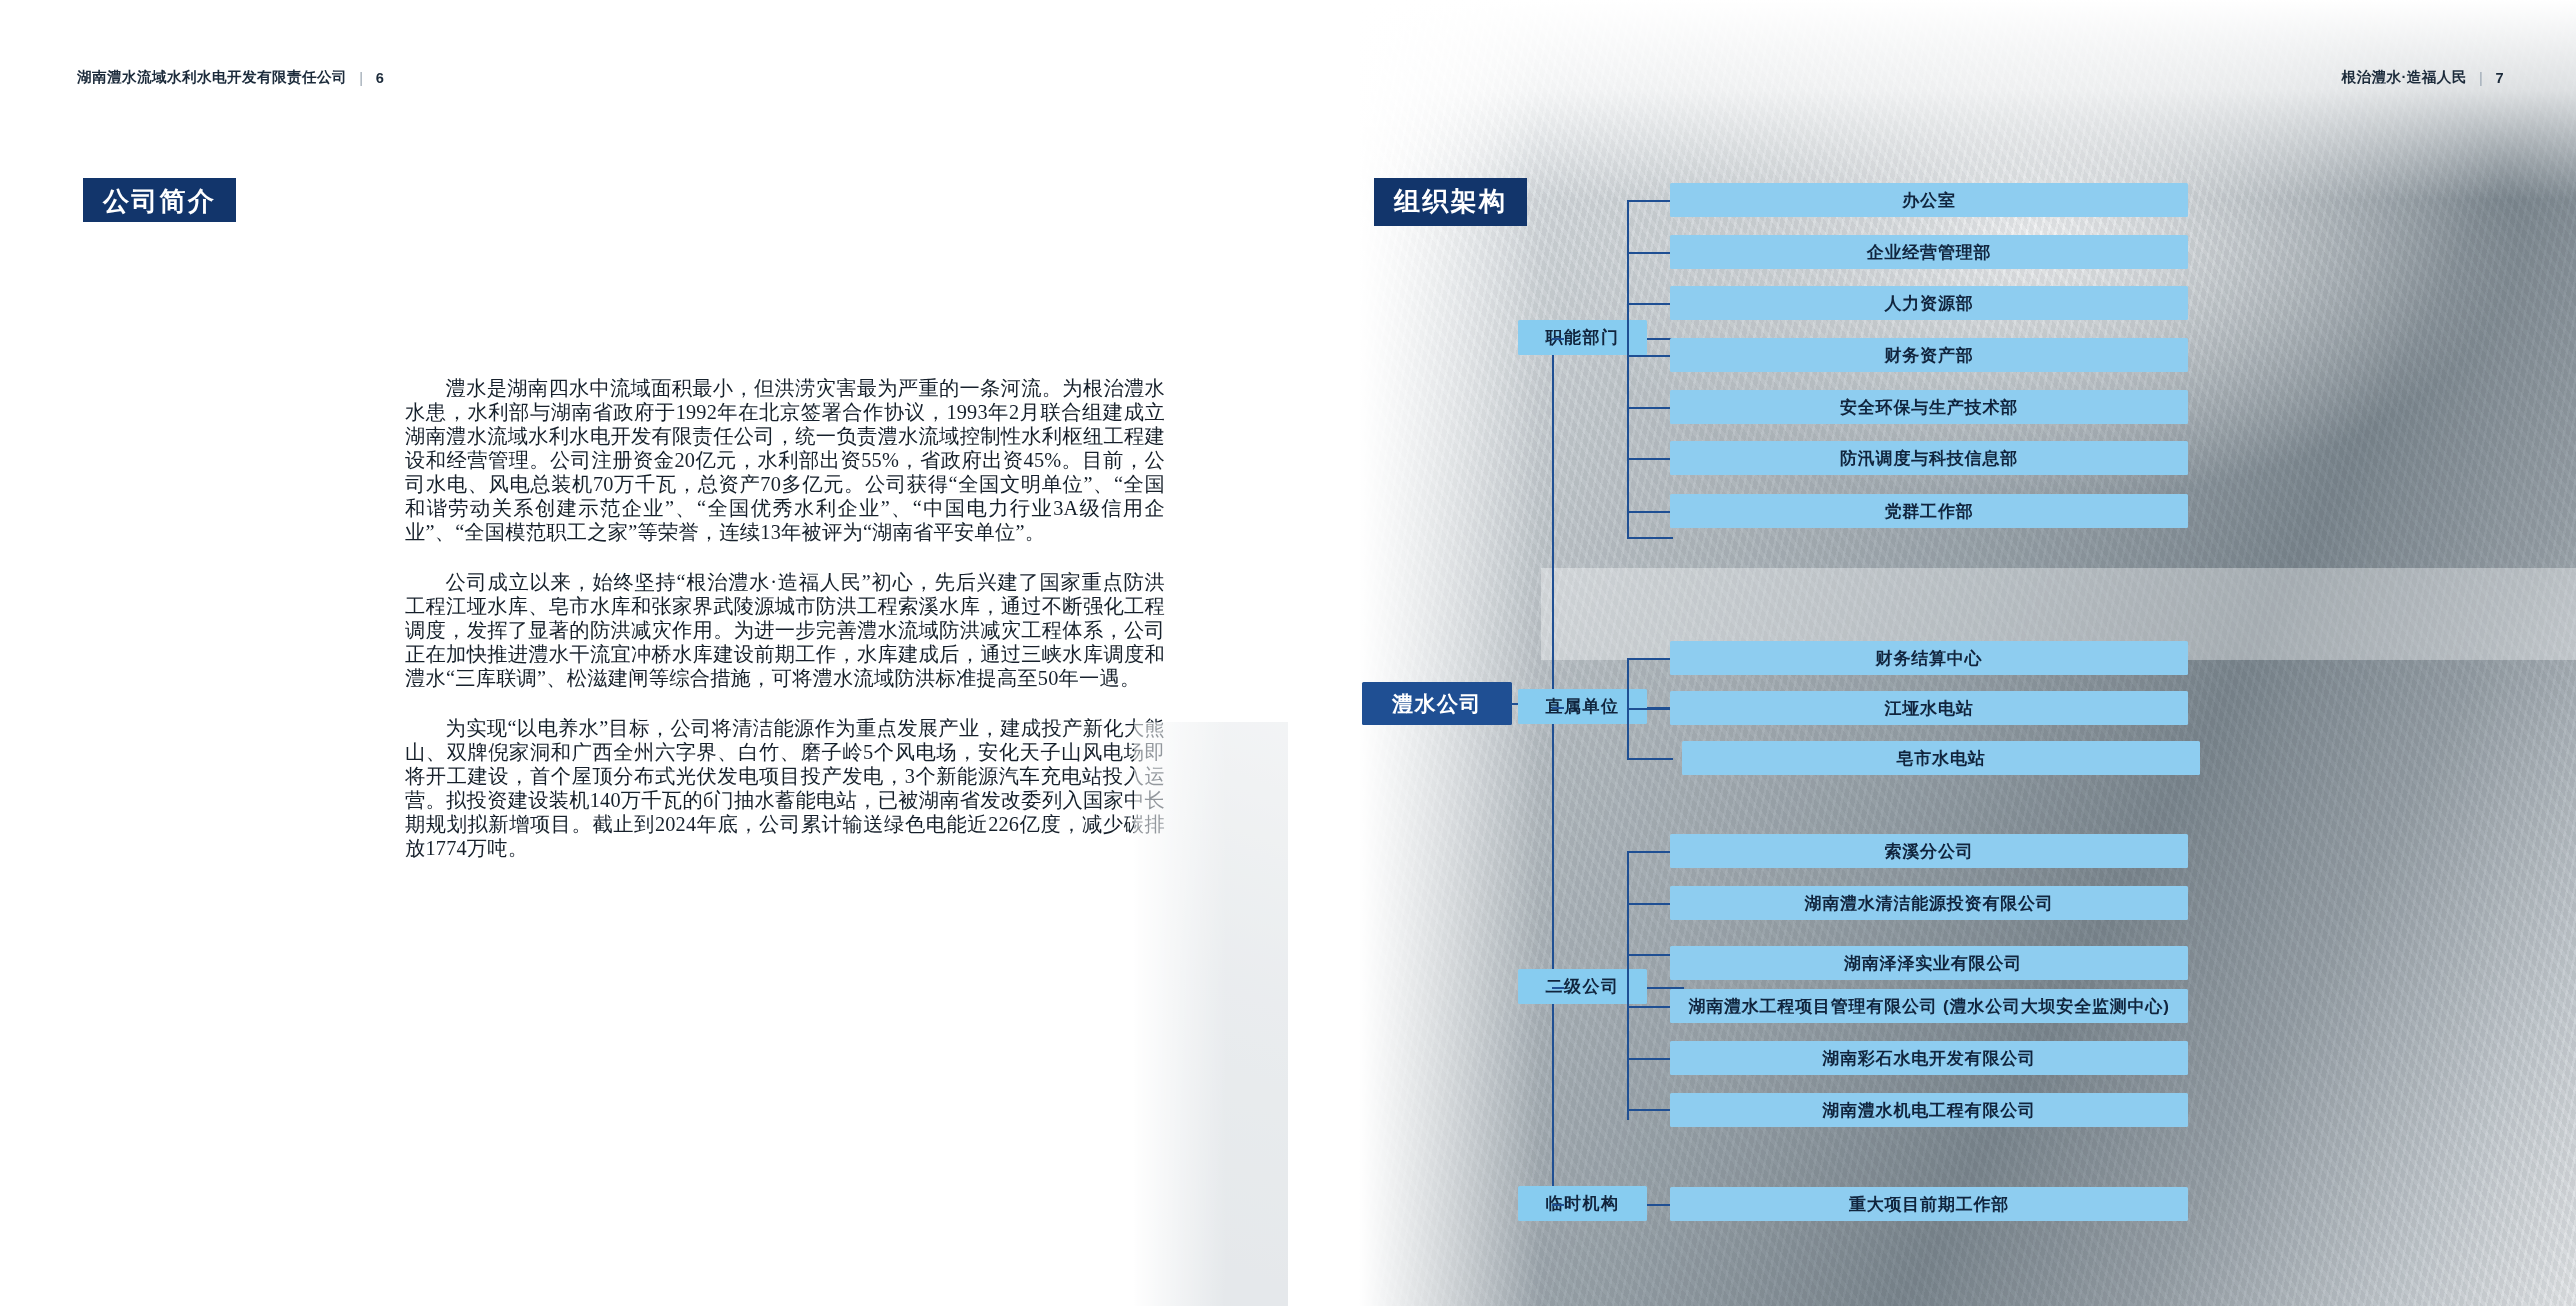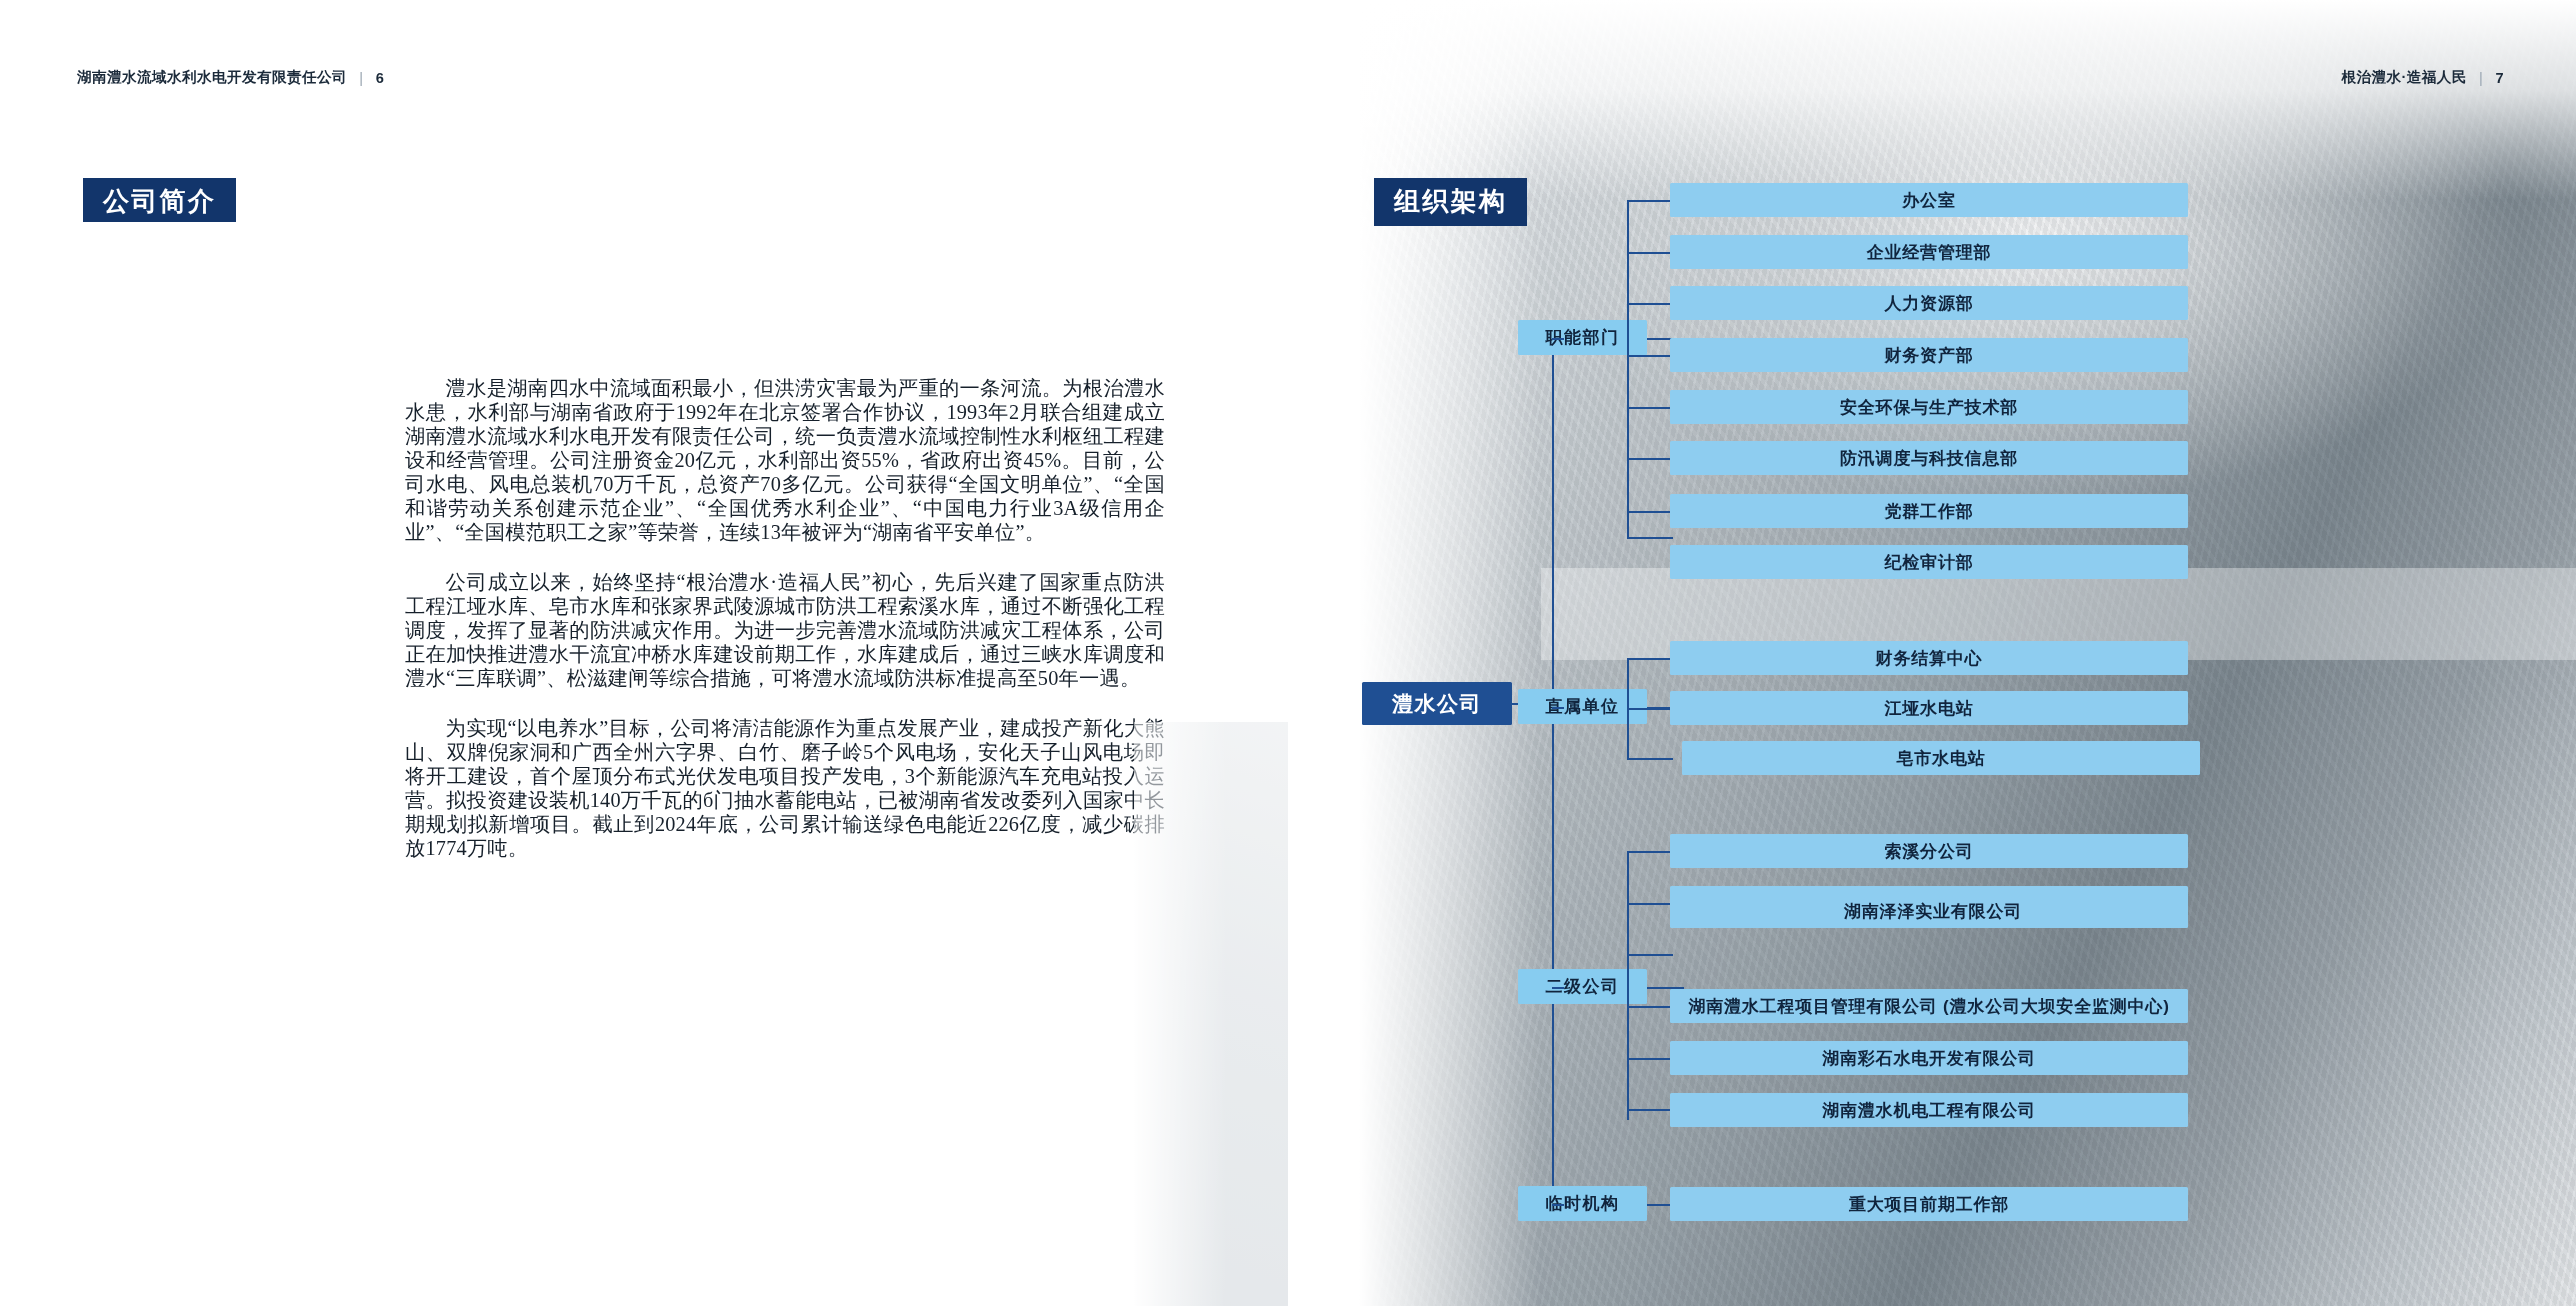--- a/index.html
+++ b/index.html
@@ -269,21 +269,20 @@
       <div class="connector h-line" style="left:339px; top:511px; width:46px;"></div>
       <div class="connector h-line" style="left:339px; top:537px; width:46px;"></div>
 
       <div class="node node-leaf" style="top:183px;">办公室</div>
       <div class="node node-leaf" style="top:235px;">企业经营管理部</div>
       <div class="node node-leaf" style="top:286px;">人力资源部</div>
       <div class="node node-leaf" style="top:338px;">财务资产部</div>
       <div class="node node-leaf" style="top:390px;">安全环保与生产技术部</div>
       <div class="node node-leaf" style="top:441px;">防汛调度与科技信息部</div>
       <div class="node node-leaf" style="top:494px;">党群工作部</div>
-      <div class="node node-leaf" style="top:545px;">纪检审计部</div>
 
       <div class="node node-mid" style="top:689px;">直属单位</div>
       <div class="connector h-line" style="left:264px; top:707px; width:12.3px;"></div>
       <div class="connector h-line" style="left:359px; top:707px; width:37px;"></div>
       <div class="connector v-line" style="left:339px; top:658px; height:100px;"></div>
 
       <div class="connector h-line" style="left:339px; top:658px; width:46px;"></div>
       <div class="connector h-line" style="left:339px; top:708px; width:46px;"></div>
       <div class="connector h-line" style="left:339px; top:758px; width:46px;"></div>
 
@@ -298,21 +297,21 @@
 
       <div class="connector h-line" style="left:339px; top:851px; width:46px;"></div>
       <div class="connector h-line" style="left:339px; top:903px; width:46px;"></div>
       <div class="connector h-line" style="left:339px; top:954px; width:46px;"></div>
       <div class="connector h-line" style="left:339px; top:1006px; width:46px;"></div>
       <div class="connector h-line" style="left:339px; top:1058px; width:46px;"></div>
       <div class="connector h-line" style="left:339px; top:1109px; width:46px;"></div>
 
       <div class="node node-leaf" style="top:834px;">索溪分公司</div>
       <div class="node node-leaf" style="top:886px;">湖南澧水清洁能源投资有限公司</div>
-      <div class="node node-leaf" style="top:894px;padding-left:8px;">湖南泽泽实业有限公司</div>
+      <div class="node node-leaf" style="top:946px;padding-left:8px;">湖南泽泽实业有限公司</div>
       <div class="node node-leaf" style="top:989px;">湖南澧水工程项目管理有限公司 (澧水公司大坝安全监测中心)</div>
       <div class="node node-leaf" style="top:1041px;">湖南彩石水电开发有限公司</div>
       <div class="node node-leaf" style="top:1093px;">湖南澧水机电工程有限公司</div>
 
       <div class="node node-mid" style="top:1186px;">临时机构</div>
       <div class="connector h-line" style="left:264px; top:1204px; width:12.3px;"></div>
       <div class="connector h-line" style="left:359px; top:1204px; width:409px;"></div>
 
       <div class="node node-leaf" style="top:1187px;">重大项目前期工作部</div>
 

